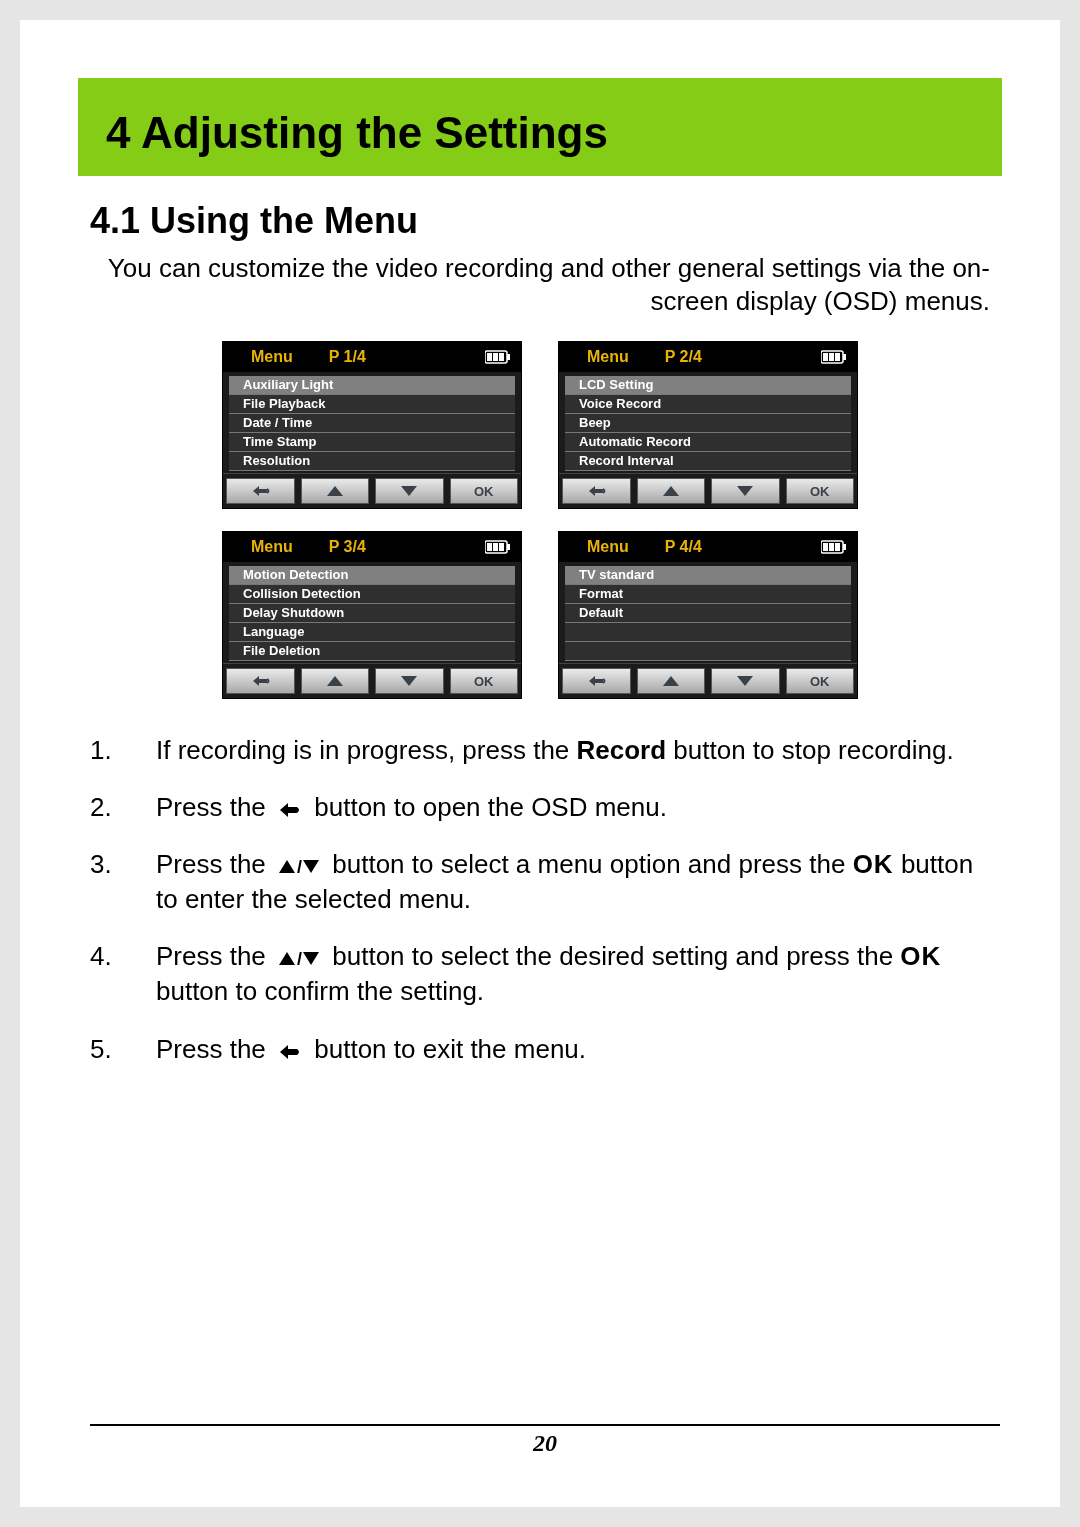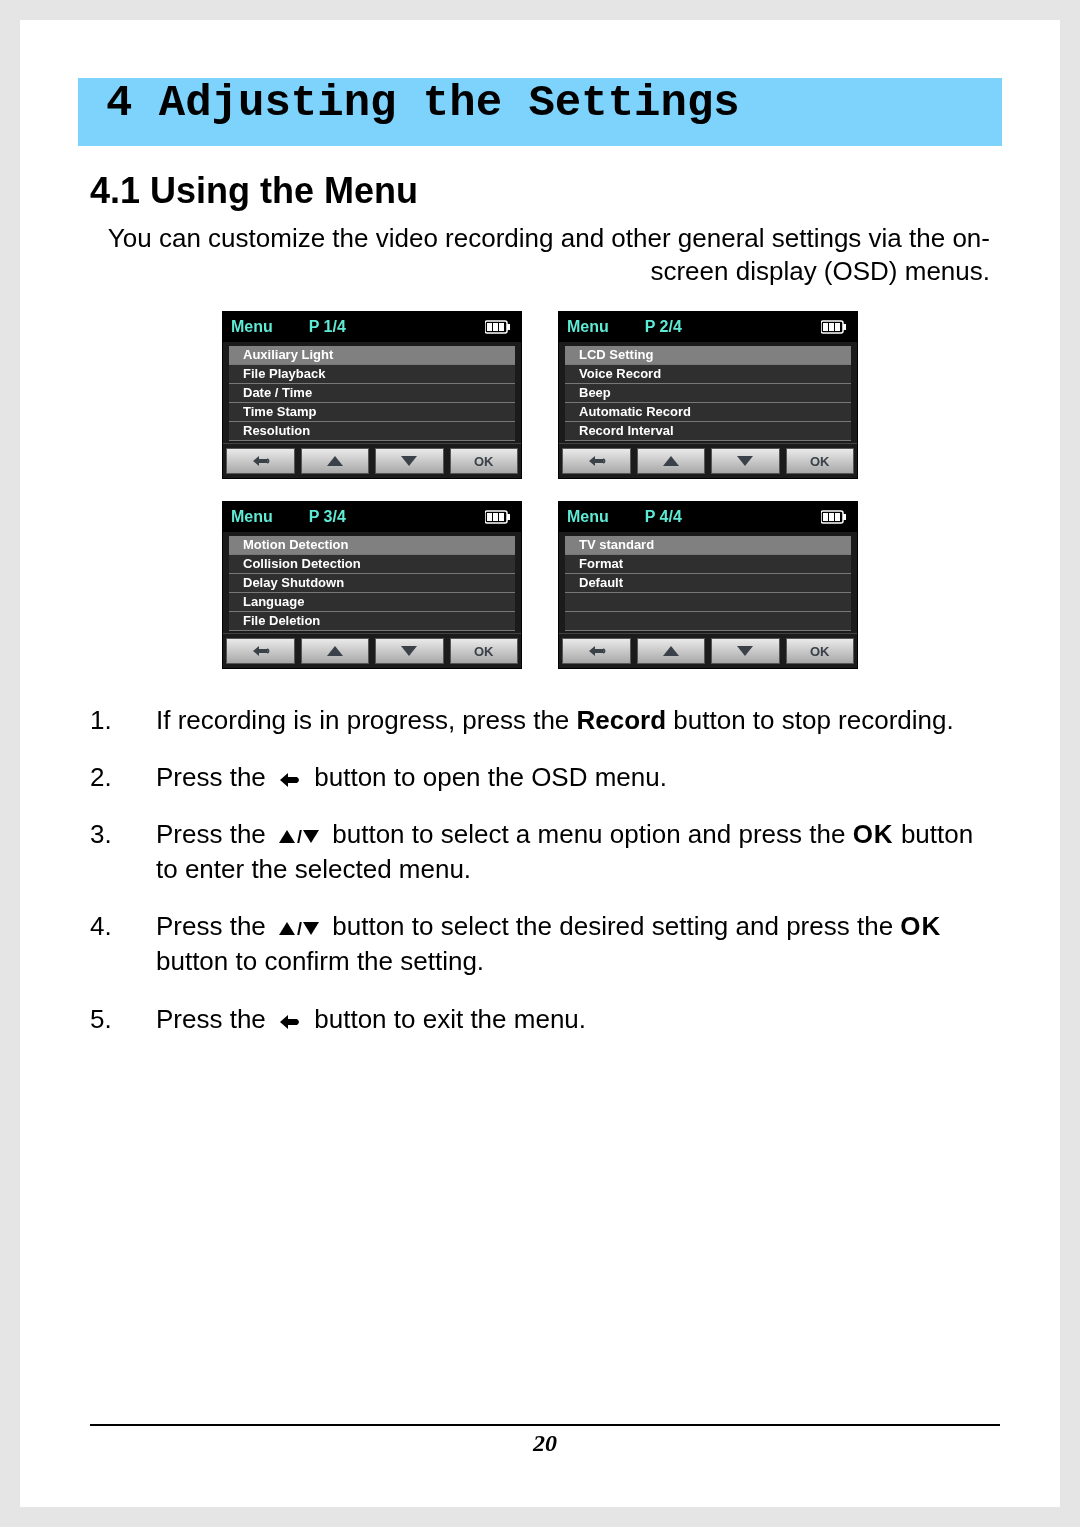--- a/index.html
+++ b/index.html
@@ -11,24 +11,23 @@
     padding: 20px 0;
   }
   .page {
     background: #fff;
     width: 1040px;
     min-height: 1487px;
     padding: 70px 70px 40px 70px;
     position: relative;
   }
   .chapter-bar {
-    background: #7dd3fc;
+    background: #84cc16;
     margin: -12px -12px 24px -12px;
-    padding: 0 18px 18px 28px;
-    font-family: Liberation Mono, monospace;
+    padding: 30px 18px 18px 28px;
   }
   .chapter-title {
     font-size: 44px;
     font-weight: bold;
     color: #000;
   }
   .section-title {
     font-size: 36px;
     font-weight: bold;
     margin: 10px 0 10px 0;
@@ -54,22 +53,22 @@
     width: 300px;
     background: #1b1b1b;
     border: 1px solid #000;
     font-family: Arial, sans-serif;
   }
   .osd-header {
     display: flex;
     align-items: center;
     justify-content: space-between;
     background: #000;
-    color: #5eead4;
-    padding: 6px 10px 6px 8px;
+    color: #eab308;
+    padding: 6px 10px 6px 28px;
     font-weight: bold;
     font-size: 16px;
   }
   .osd-header-left { display:flex; align-items:center; gap:36px; }
   .batt svg { display:block; }
   .osd-list { padding: 4px 6px 2px 6px; }
   .osd-item {
     color: #fff;
     font-size: 13px;
     font-weight: bold;

